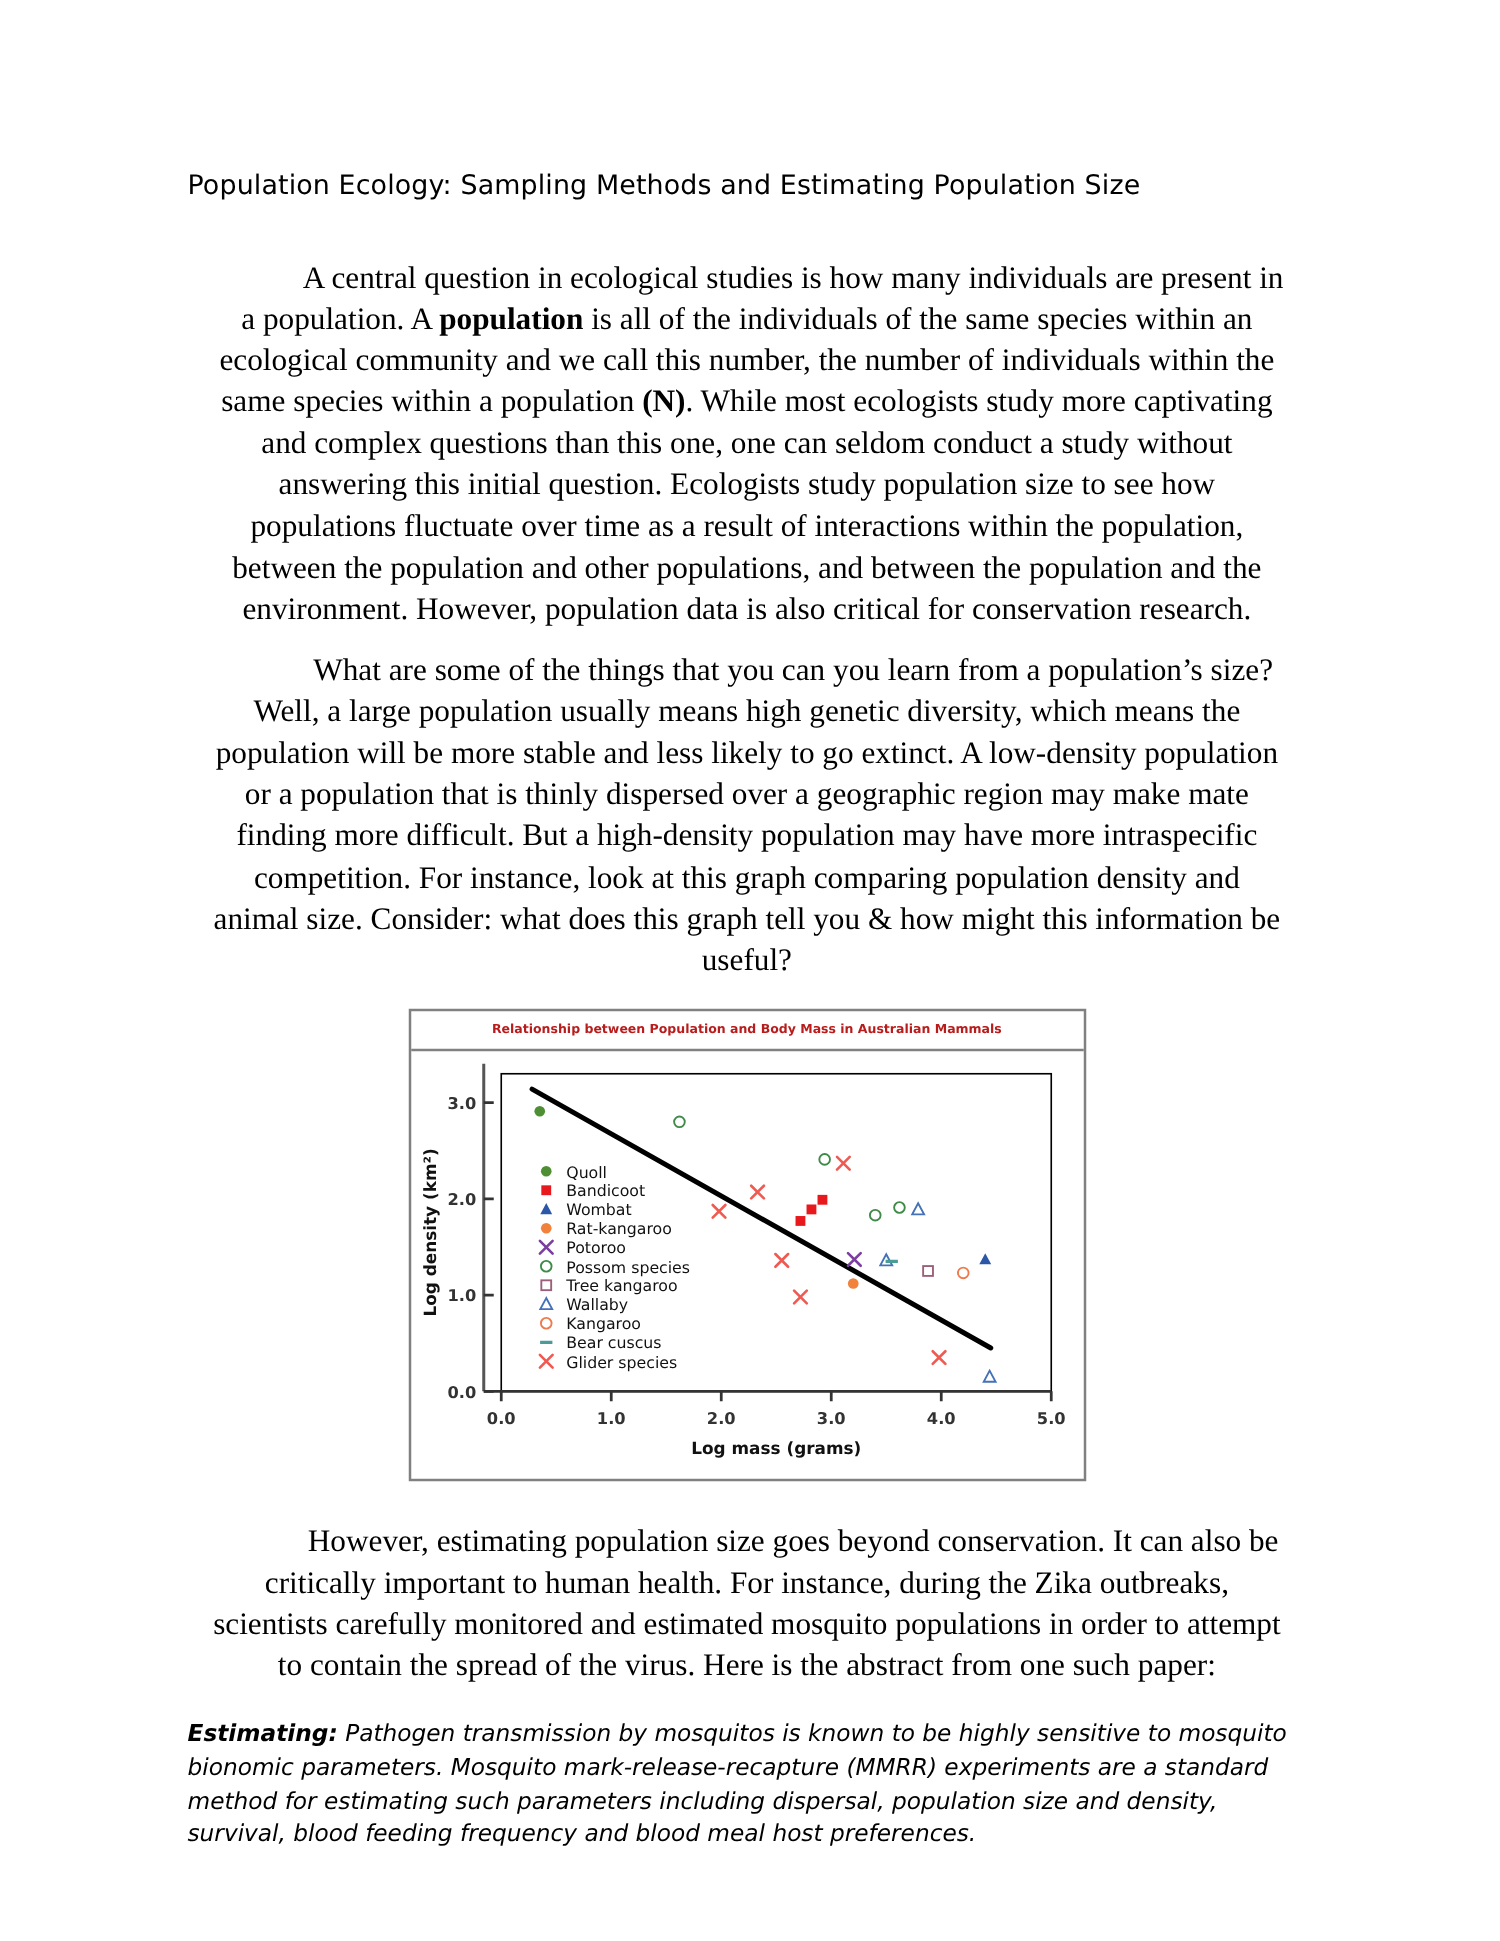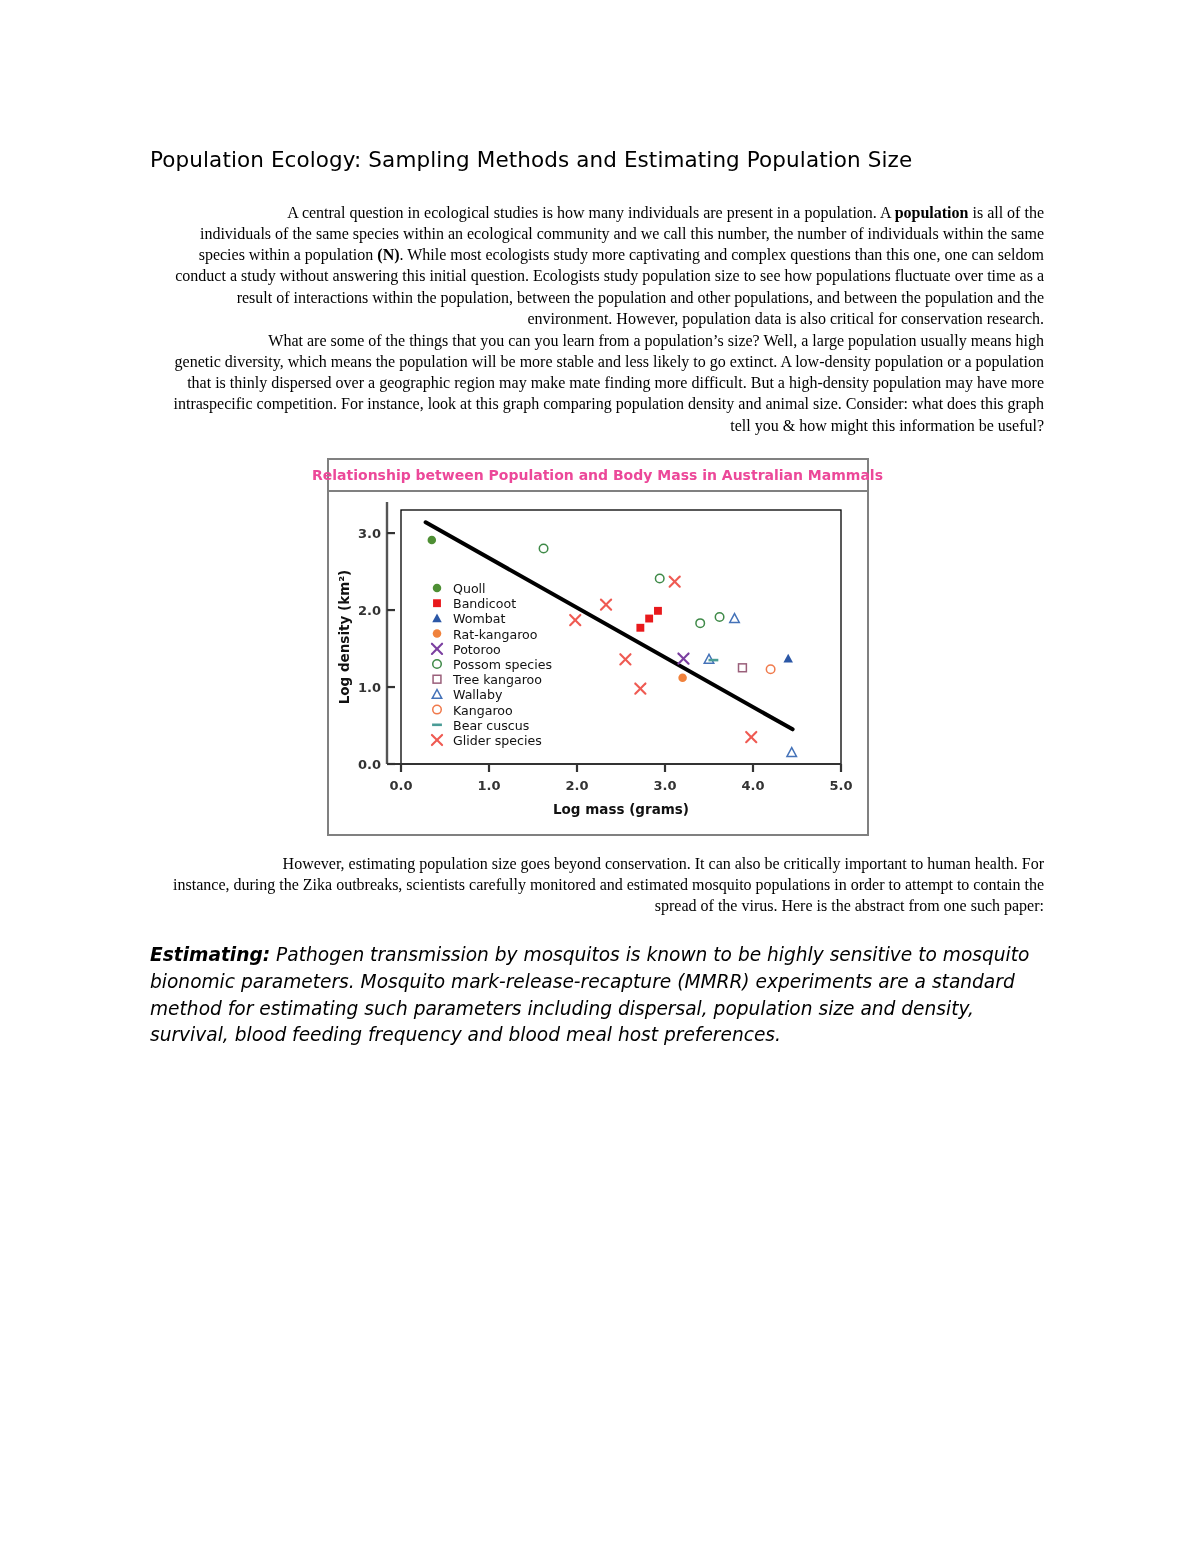--- a/index.html
+++ b/index.html
@@ -10,21 +10,21 @@
   body {
     width: 1200px;
     height: 1553px;
     font-family: "Liberation Serif", serif;
     color: #000000;
     position: relative;
     overflow: hidden;
   }
   .page {
     position: absolute;
-    left: 0; top: 11px;
+    left: 0; top: 0;
     width: 1200px;
     height: 1109px;
     background: #ffffff;
   }
   .content {
     position: absolute;
     left: 150px;
     top: 136px;
     width: 895px;
   }
@@ -39,24 +39,24 @@
   .spacer-1 { height: 28px; }
   h2.section-head {
     font-family: "Liberation Serif", serif;
     font-size: 20.5px;
     font-weight: bold;
     margin: 0;
     line-height: 1.33;
   }
   p.body-par {
     font-family: "Liberation Serif", serif;
-    font-size: 16px;
+    font-size: 25px;
     line-height: 1.325;
-    margin: 1px;
-    text-align: right;
+    margin: 16px;
+    text-align: center;
     text-indent: 74px;
   }
   .bold { font-weight: bold; }
   .gap-small { height: 16px; }
 
   
   .figure-wrap {
     margin-top: 22px;
     display: flex;
     justify-content: center;
@@ -72,23 +72,23 @@
   .chart-title-band {
     height: 32px;
     border-bottom: 2px solid #808080;
     display: flex;
     align-items: center;
     justify-content: center;
     box-sizing: border-box;
   }
   .chart-title-band .t {
     font-family: "DejaVu Sans", sans-serif;
-    font-size: 14px;
+    font-size: 10px;
     font-weight: bold;
-    color: #ec4899;
+    color: #b91c1c;
     white-space: nowrap;
   }
   .chart-body {
     position: relative;
     width: 100%;
     height: 342px;
   }
   .chart-svg { display: block; }
 
   

